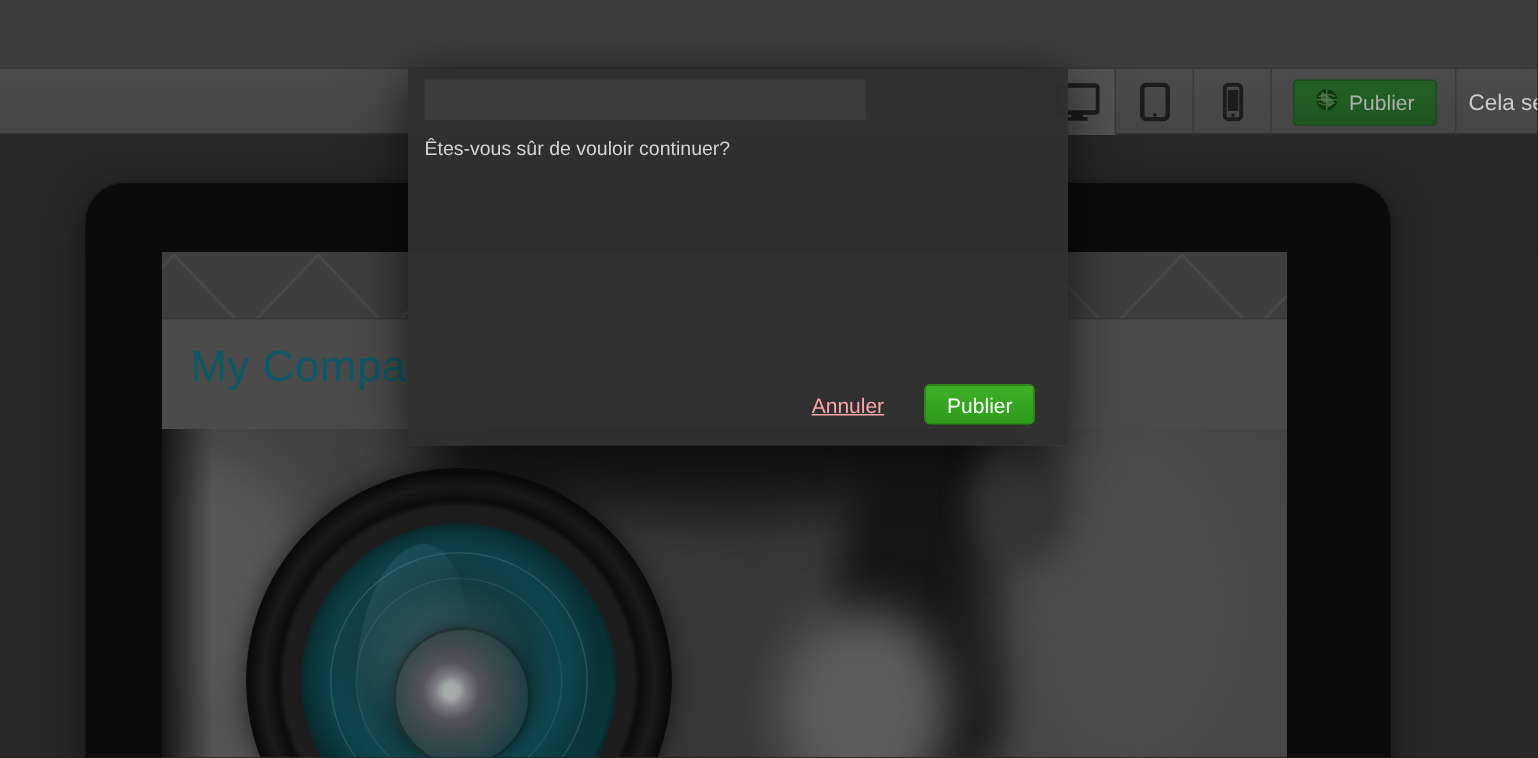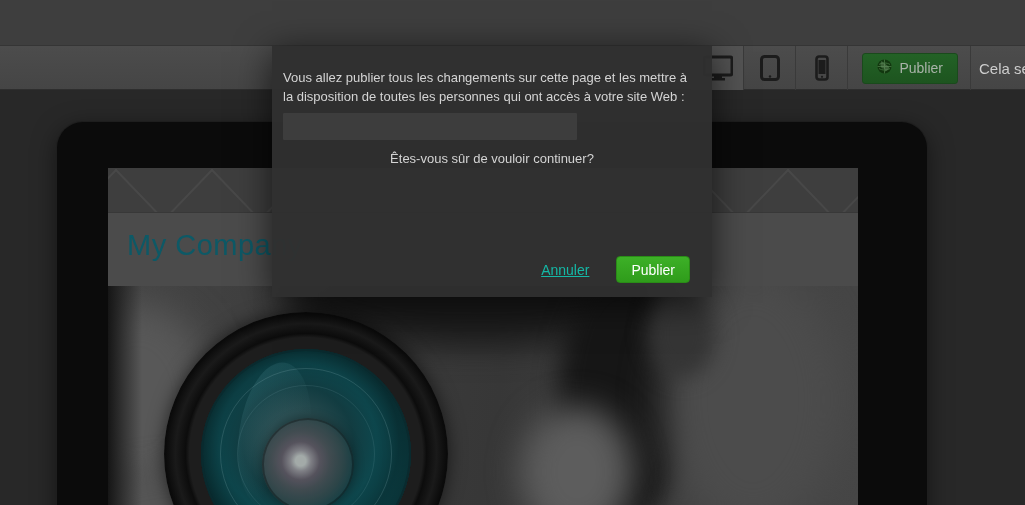--- a/index.html
+++ b/index.html
@@ -69,23 +69,23 @@
   .photo-vignette { position:absolute; left:0; top:0; width:34px; height:100%;
                     background:linear-gradient(90deg,#161616,rgba(22,22,22,0)); }
 
   
   .dialog { position:absolute; left:272px; top:46px; width:440px; height:251px;
             background:rgba(47,47,47,0.97); box-shadow:0 6px 34px rgba(0,0,0,.65);
             color:#d6d6d6; }
   .dlg-title { padding:12px 11px 0 11px; font-size:17px; color:#e2e2e2; }
   .dlg-body  { padding:22px 11px 0 11px; font-size:13px; line-height:19px; color:#d4d4d4; width:432px; }
   .dlg-urlbox { margin:7px 0 0 11px; width:294px; height:27px; background:#3d3d3d; border-radius:1px; }
-  .dlg-question { padding:11px 11px 0 11px; font-size:13px; color:#d4d4d4;text-align:center; }
+  .dlg-question { padding:11px 11px 0 11px; font-size:13px; color:#d4d4d4; }
   .dlg-actions { position:absolute; right:22px; bottom:14px; display:flex; align-items:center; gap:27px; }
-  .dlg-cancel { font-size:14px; color:#14b8a6; text-decoration:underline; cursor:pointer; }
+  .dlg-cancel { font-size:14px; color:#fca5a5; text-decoration:underline; cursor:pointer; }
   .dlg-confirm { min-width:69px; height:27px; padding:0 14px; font-size:14px; color:#fff;
                  background:linear-gradient(#3db027,#2f9c1b); border:1px solid #2a8c17; border-radius:4px;
                  cursor:pointer; font-family:"Liberation Sans", sans-serif; }
 </style>
 </head>
 <body>
 
 <div class="stage">
 
   <div class="topbar"></div>
@@ -167,21 +167,20 @@
             <div class="lens-iris"></div>
           </div>
         </div>
         <div class="photo-vignette"></div>
       </div>
 
     </div>
   </div>
 
   <div class="dialog">
-    <div class="dlg-body">Vous allez publier tous les changements sur cette page et les mettre à la disposition de toutes les personnes qui ont accès à votre site Web :</div>
     <div class="dlg-urlbox"></div>
     <div class="dlg-question">Êtes-vous sûr de vouloir continuer?</div>
     <div class="dlg-actions">
       <span class="dlg-cancel">Annuler</span>
       <button class="dlg-confirm">Publier</button>
     </div>
   </div>
 
 </div>
 

